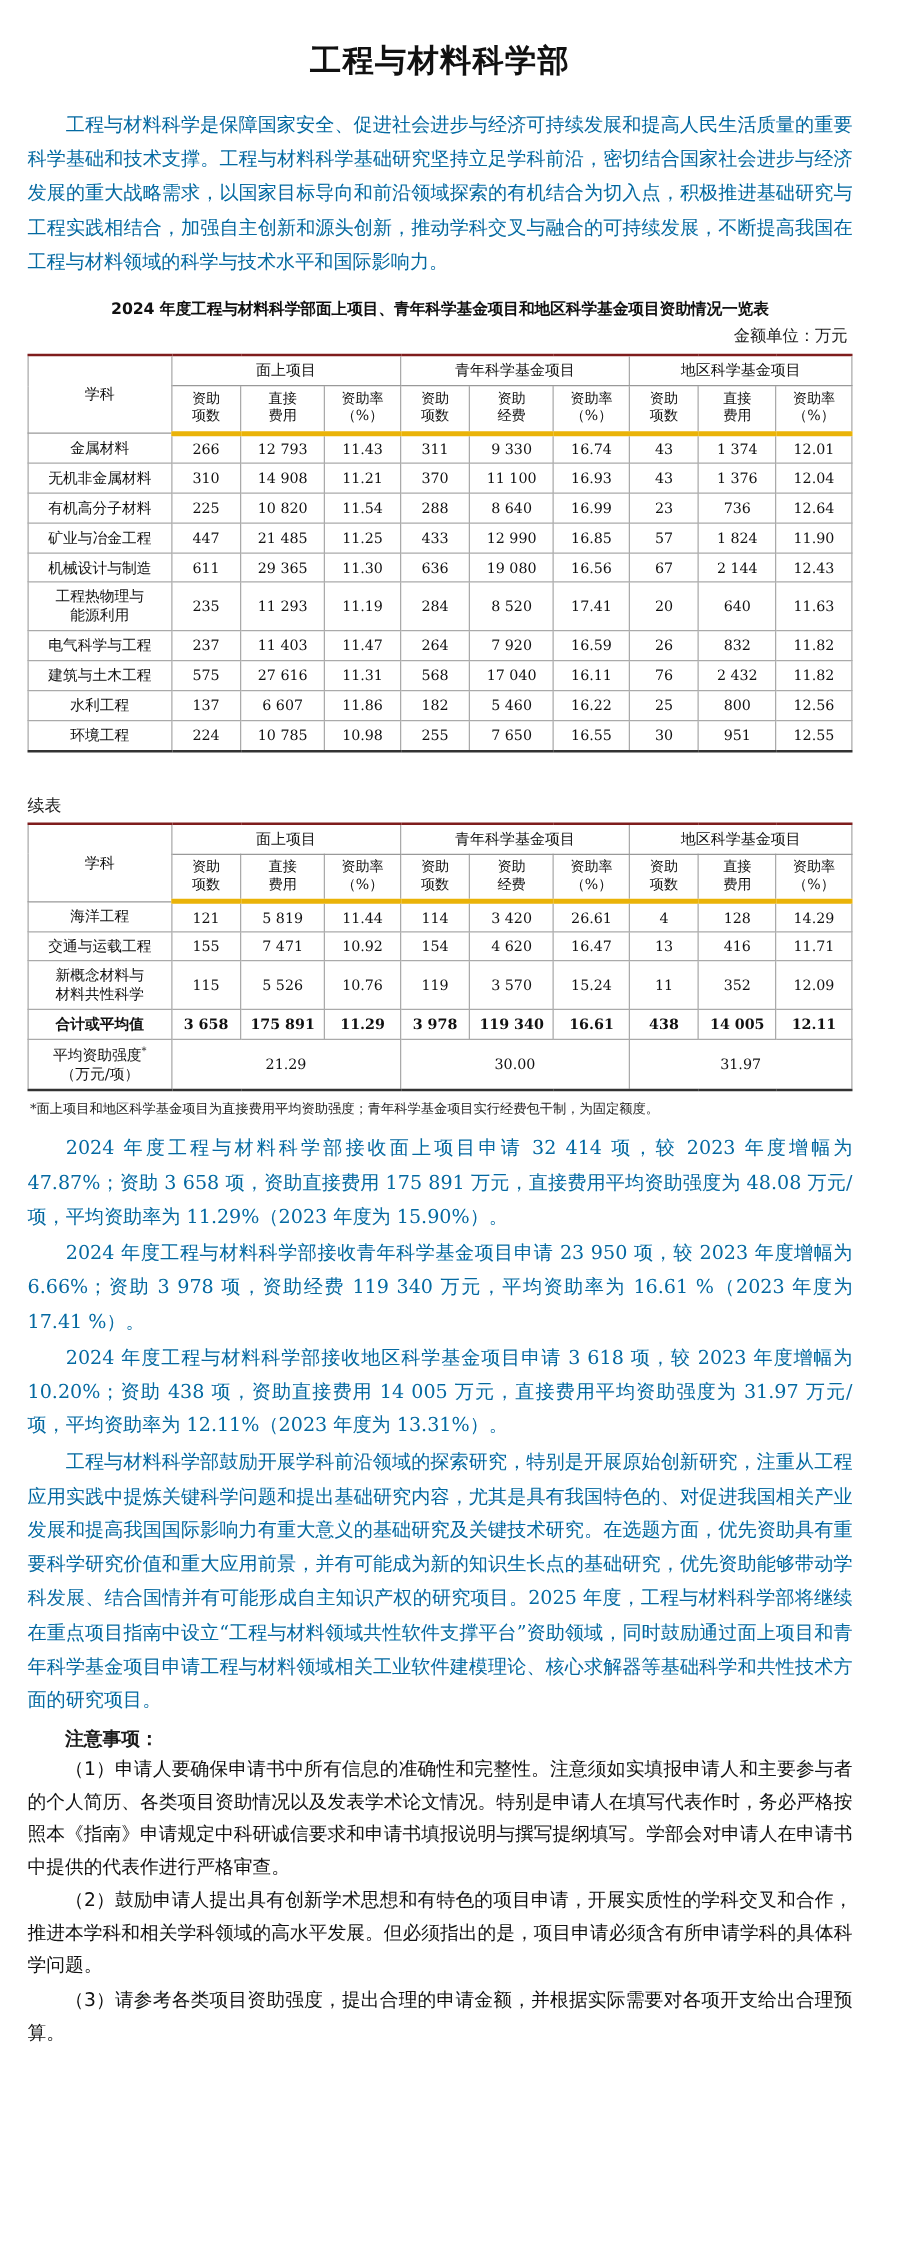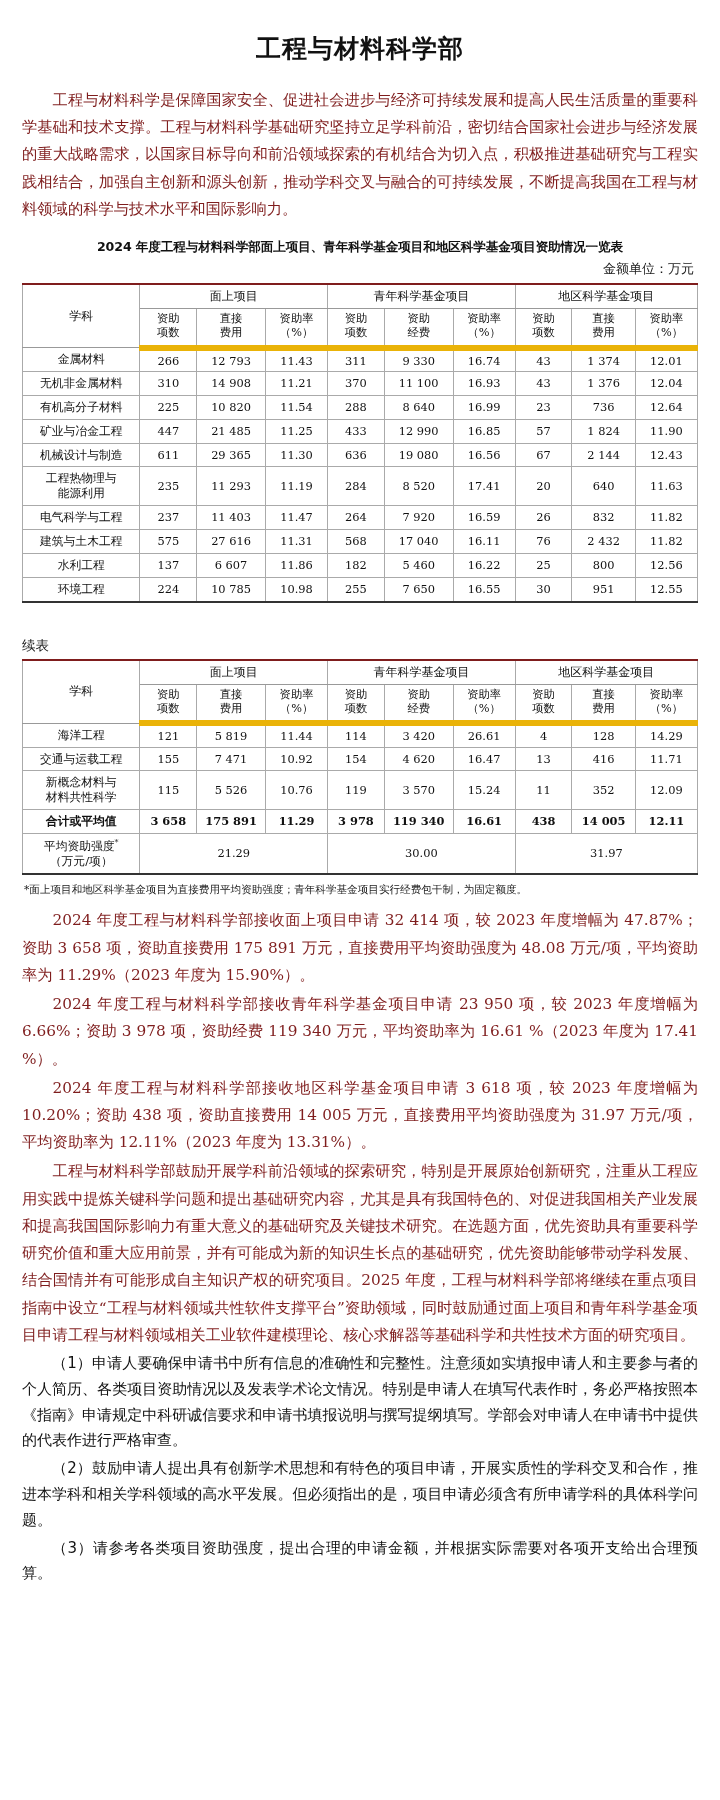--- a/index.html
+++ b/index.html
@@ -10,39 +10,39 @@
   body {
     width: 720px;
     min-height: 1800px;
     font-family: "DejaVu Serif", "Liberation Serif", serif;
     color: #1a1a1a;
     -webkit-font-smoothing: antialiased;
   }
   .page {
     width: 720px;
     box-sizing: border-box;
-    padding: 26px 22px 20px 22px;
+    padding: 26px 38px 20px 22px;
   }
   .doc-title {
     text-align: center;
     font-family: "DejaVu Sans", "Liberation Sans", sans-serif;
     font-weight: bold;
     font-size: 25px;
     letter-spacing: 1px;
     margin: 6px 0 22px 0;
     color: #111;
   }
   p.body-para {
     font-size: 15.3px;
     line-height: 1.78;
     text-align: justify;
     text-justify: inter-ideograph;
     margin: 0 0 2px 0;
     text-indent: 2em;
-    color: #7f1d1d;
+    color: #0369a1;
   }
   .table-caption {
     font-family: "DejaVu Sans", "Liberation Sans", sans-serif;
     font-weight: bold;
     font-size: 12.6px;
     text-align: center;
     margin: 16px 0 4px 0;
     color: #111;
     letter-spacing: -0.1px;
   }
@@ -72,21 +72,21 @@
     font-weight: normal;
     line-height: 1.26;
   }
   table.fund tr.head-top th {
     border-top: 2px solid #7f1d1d;
     border-bottom: 1px solid #999;
     font-size: 12px;
     padding: 4px 1px;
   }
   table.fund tr.head-sub th {
-    border-bottom: 6px solid #eab308;
+    border-bottom: 4px solid #eab308;
     font-size: 11.3px;
     padding: 3px 1px 4px 1px;
   }
   table.fund th.subject-head {
     border-top: 2px solid #333;
     border-bottom: 2px solid #333;
     font-size: 12px;
   }
   table.fund td.subject {
     font-size: 11.8px;
@@ -480,19 +480,20 @@
 
   <div class="gap-sm"></div>
 
   <div id="summary-paras">
       <p class="body-para">2024 年度工程与材料科学部接收面上项目申请 32 414 项，较 2023 年度增幅为 47.87%；资助 3 658 项，资助直接费用 175 891 万元，直接费用平均资助强度为 48.08 万元/项，平均资助率为 11.29%（2023 年度为 15.90%）。</p>
       <p class="body-para">2024 年度工程与材料科学部接收青年科学基金项目申请 23 950 项，较 2023 年度增幅为 6.66%；资助 3 978 项，资助经费 119 340 万元，平均资助率为 16.61 %（2023 年度为 17.41 %）。</p>
       <p class="body-para">2024 年度工程与材料科学部接收地区科学基金项目申请 3 618 项，较 2023 年度增幅为 10.20%；资助 438 项，资助直接费用 14 005 万元，直接费用平均资助强度为 31.97 万元/项，平均资助率为 12.11%（2023 年度为 13.31%）。</p>
       <p class="body-para">工程与材料科学部鼓励开展学科前沿领域的探索研究，特别是开展原始创新研究，注重从工程应用实践中提炼关键科学问题和提出基础研究内容，尤其是具有我国特色的、对促进我国相关产业发展和提高我国国际影响力有重大意义的基础研究及关键技术研究。在选题方面，优先资助具有重要科学研究价值和重大应用前景，并有可能成为新的知识生长点的基础研究，优先资助能够带动学科发展、结合国情并有可能形成自主知识产权的研究项目。2025 年度，工程与材料科学部将继续在重点项目指南中设立“工程与材料领域共性软件支撑平台”资助领域，同时鼓励通过面上项目和青年科学基金项目申请工程与材料领域相关工业软件建模理论、核心求解器等基础科学和共性技术方面的研究项目。</p>
     </div>
 
+  <div class="notice-head">注意事项：</div>
   <div id="notice-items">
       <p class="notice-item">（1）申请人要确保申请书中所有信息的准确性和完整性。注意须如实填报申请人和主要参与者的个人简历、各类项目资助情况以及发表学术论文情况。特别是申请人在填写代表作时，务必严格按照本《指南》申请规定中科研诚信要求和申请书填报说明与撰写提纲填写。学部会对申请人在申请书中提供的代表作进行严格审查。</p>
       <p class="notice-item">（2）鼓励申请人提出具有创新学术思想和有特色的项目申请，开展实质性的学科交叉和合作，推进本学科和相关学科领域的高水平发展。但必须指出的是，项目申请必须含有所申请学科的具体科学问题。</p>
       <p class="notice-item">（3）请参考各类项目资助强度，提出合理的申请金额，并根据实际需要对各项开支给出合理预算。</p>
     </div>
 
 </div>
 
 </body></html>

